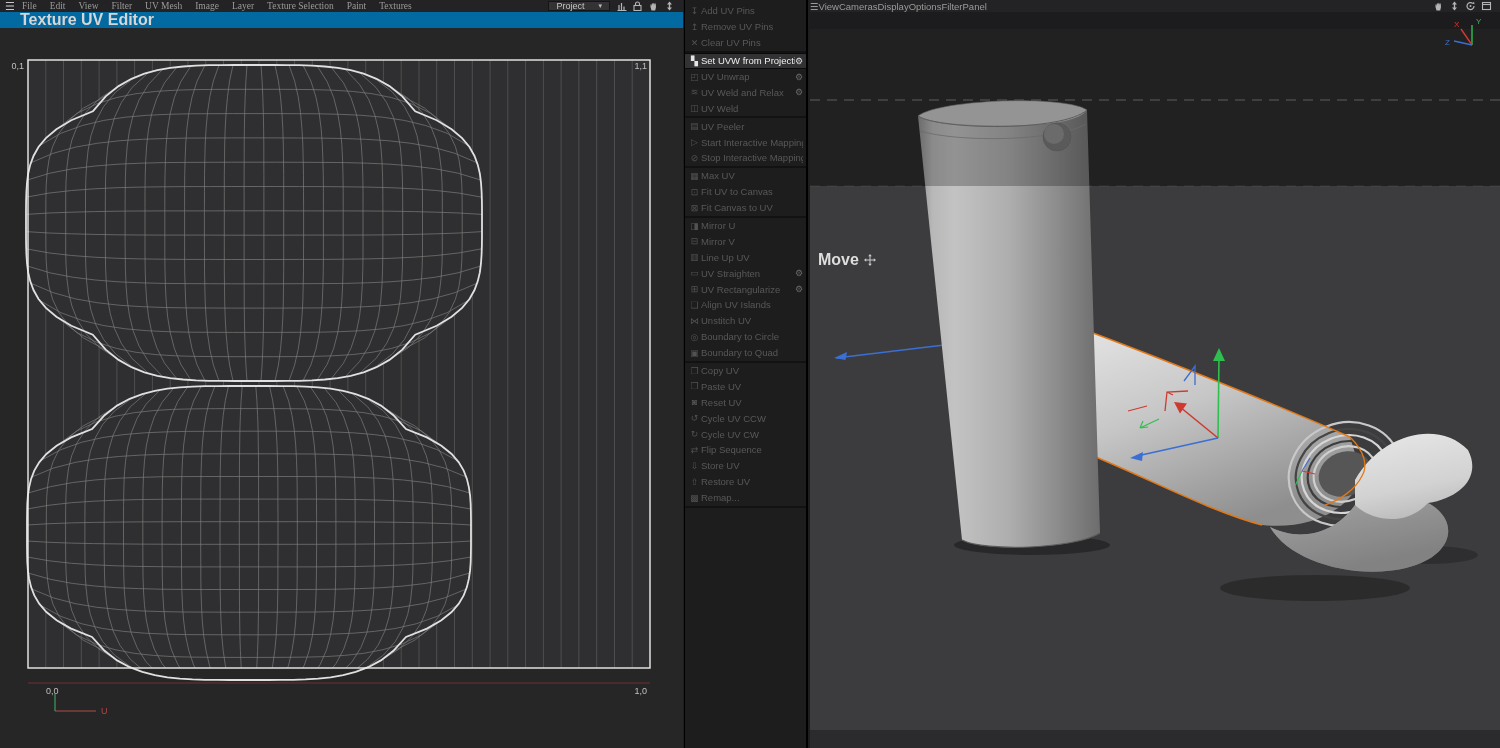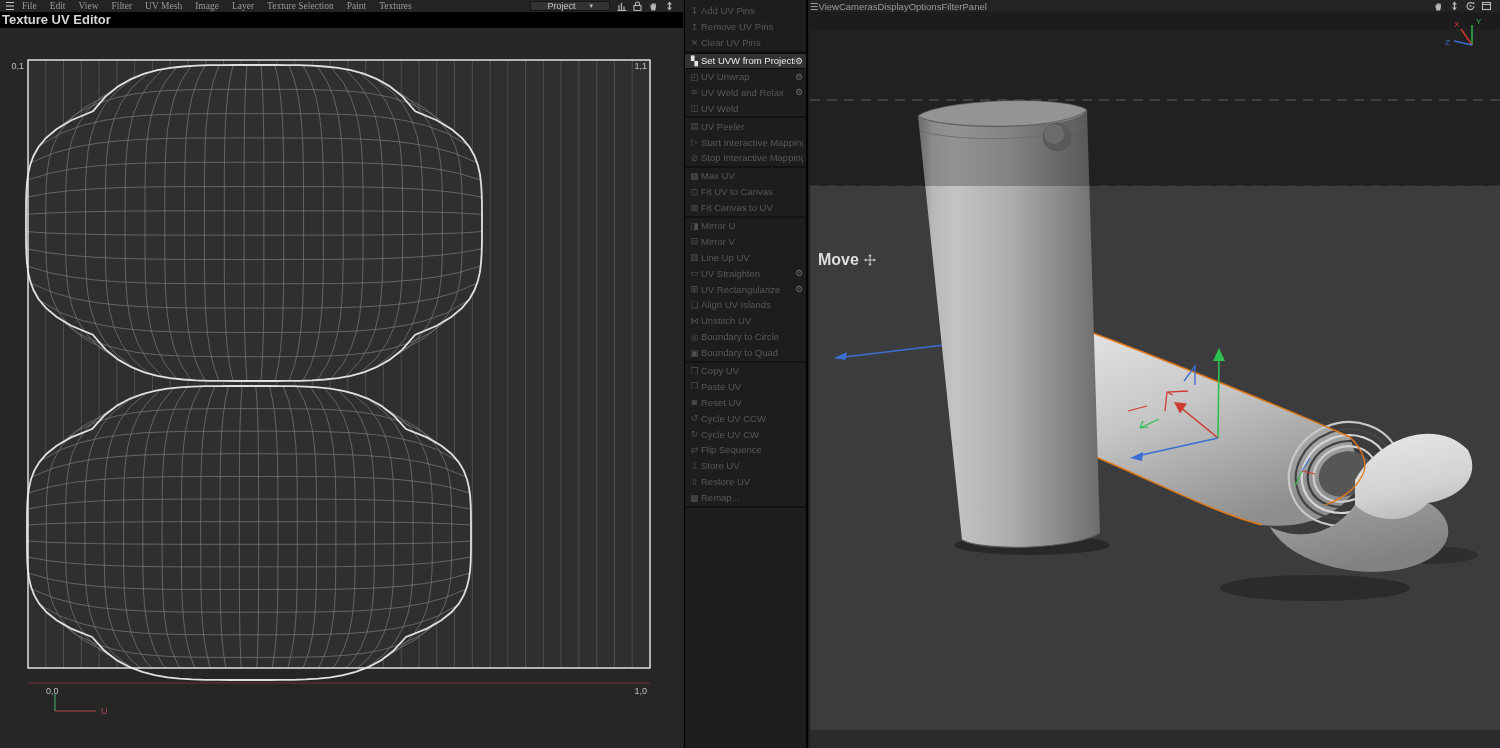--- a/index.html
+++ b/index.html
@@ -9,26 +9,26 @@
 
   
   #left-panel { position:absolute; left:0; top:0; width:683px; height:748px; background:#262626; }
   #left-svg { position:absolute; left:0; top:0; z-index:1; }
   .menubar { position:absolute; left:0; top:0; right:0; height:12px; background:#232325;
              display:flex; align-items:center; font-size:9.5px; color:#9a9a9a; z-index:3; }
   .menubar .burger { color:#c8c8c8; font-size:11px; margin:0 7px 0 5px; line-height:10px; cursor:default; }
   .menubar .mitem { margin-right:13px; white-space:nowrap; cursor:default; }
   #left-menubar { width:683px; }
   .proj-box { display:flex; align-items:center; background:#333335; border:1px solid #151515;
-              height:10px; padding:0 16px; color:#c5c5c5; font-size:9px; margin-right:6px; }
+              height:10px; padding:0 7px; color:#c5c5c5; font-size:9px; margin-right:6px; }
   .proj-box .caret { margin-left:14px; font-size:7px; color:#bbb; }
   .bar-icons { display:flex; align-items:center; gap:5px; margin-right:8px; }
   .bar-icons svg { display:block; }
-  #left-title { position:absolute; left:0; top:12px; width:683px; height:16px; background:#000000;
-                color:#d6d6d6; font-size:13px; font-weight:bold; line-height:16px; padding-left:2px; z-index:3; }
+  #left-title { position:absolute; left:0; top:12px; width:683px; height:16px; background:#0369a1;
+                color:#d6d6d6; font-size:16px; font-weight:bold; line-height:16px; padding-left:20px; z-index:3; }
   #left-status { position:absolute; left:0; bottom:0; width:683px; height:15px; background:#2b2b2b;
                  border-top:1px solid #1a1a1a; color:#a8a8a8; font-size:10px; line-height:15px; padding-left:5px; z-index:3; }
 
   
   #cmd-panel { position:absolute; left:684px; top:0; width:124px; height:748px; background:#1d1d1d;
                border-left:1px solid #000; border-right:2px solid #000; z-index:2; padding-top:3px; }
   .cmd-group { border-bottom:2px solid #121212; }
   .cmd-row { display:flex; align-items:center; height:15.9px; font-size:9.5px; color:#585858; padding:0 3px; }
   .cmd-row .cicon { width:13px; font-size:9px; color:#525252; text-align:center; flex:none; }
   .cmd-row .clabel { flex:1; white-space:nowrap; overflow:hidden; }

